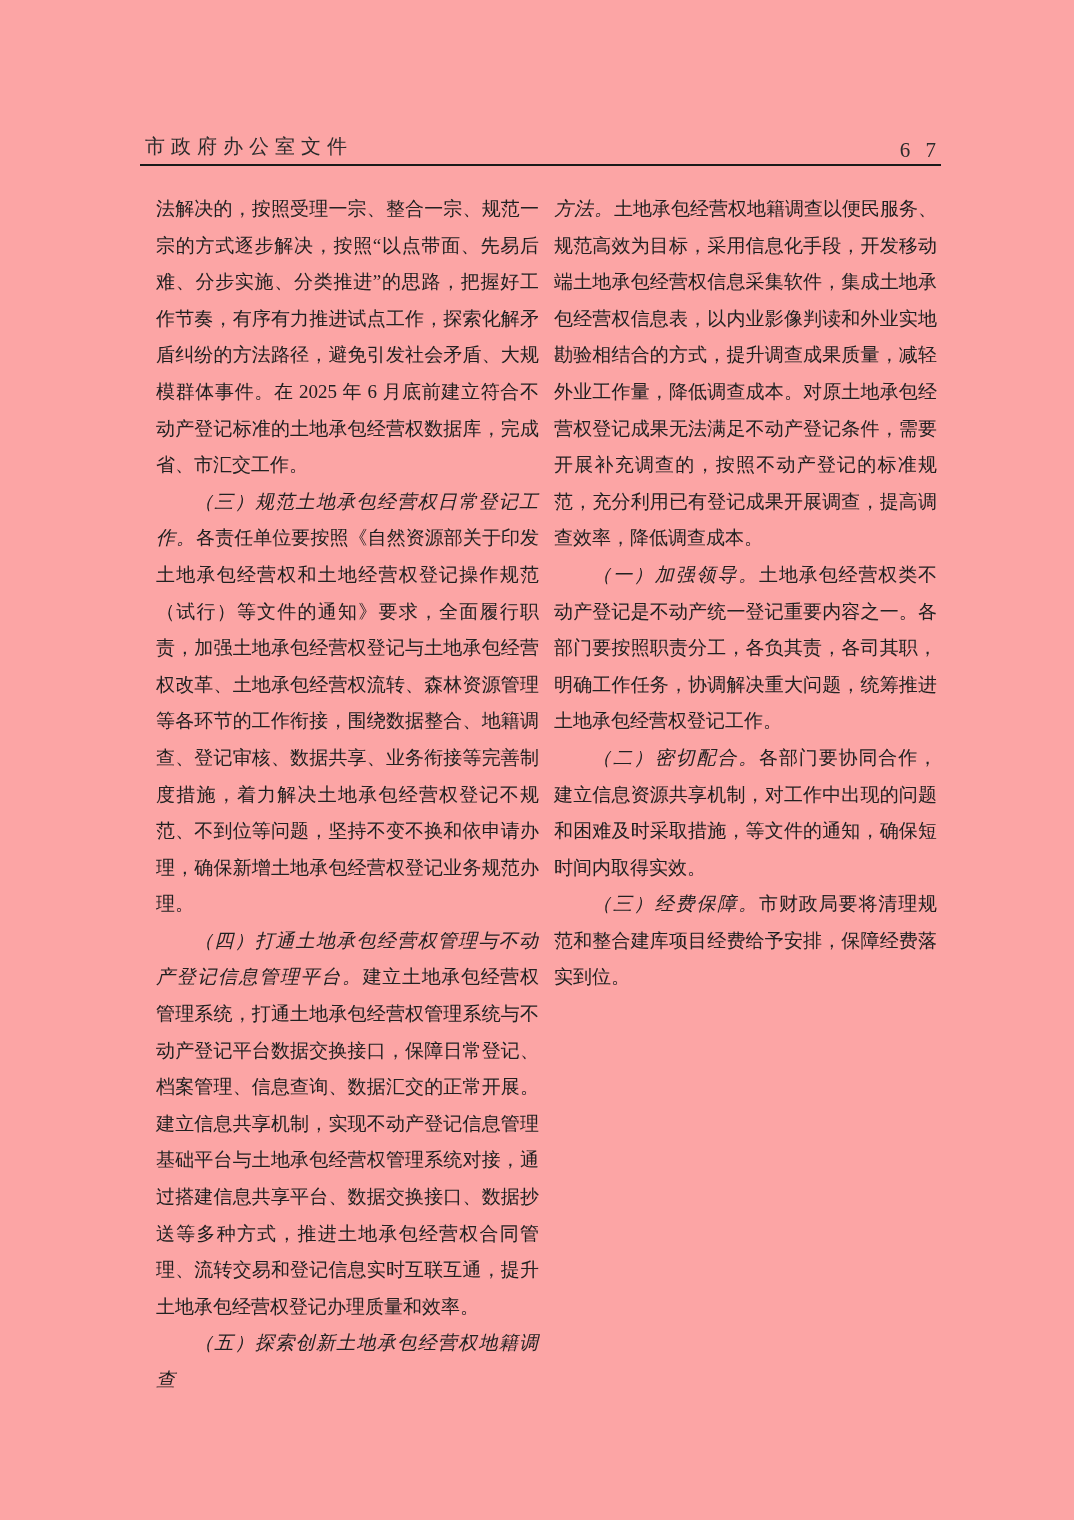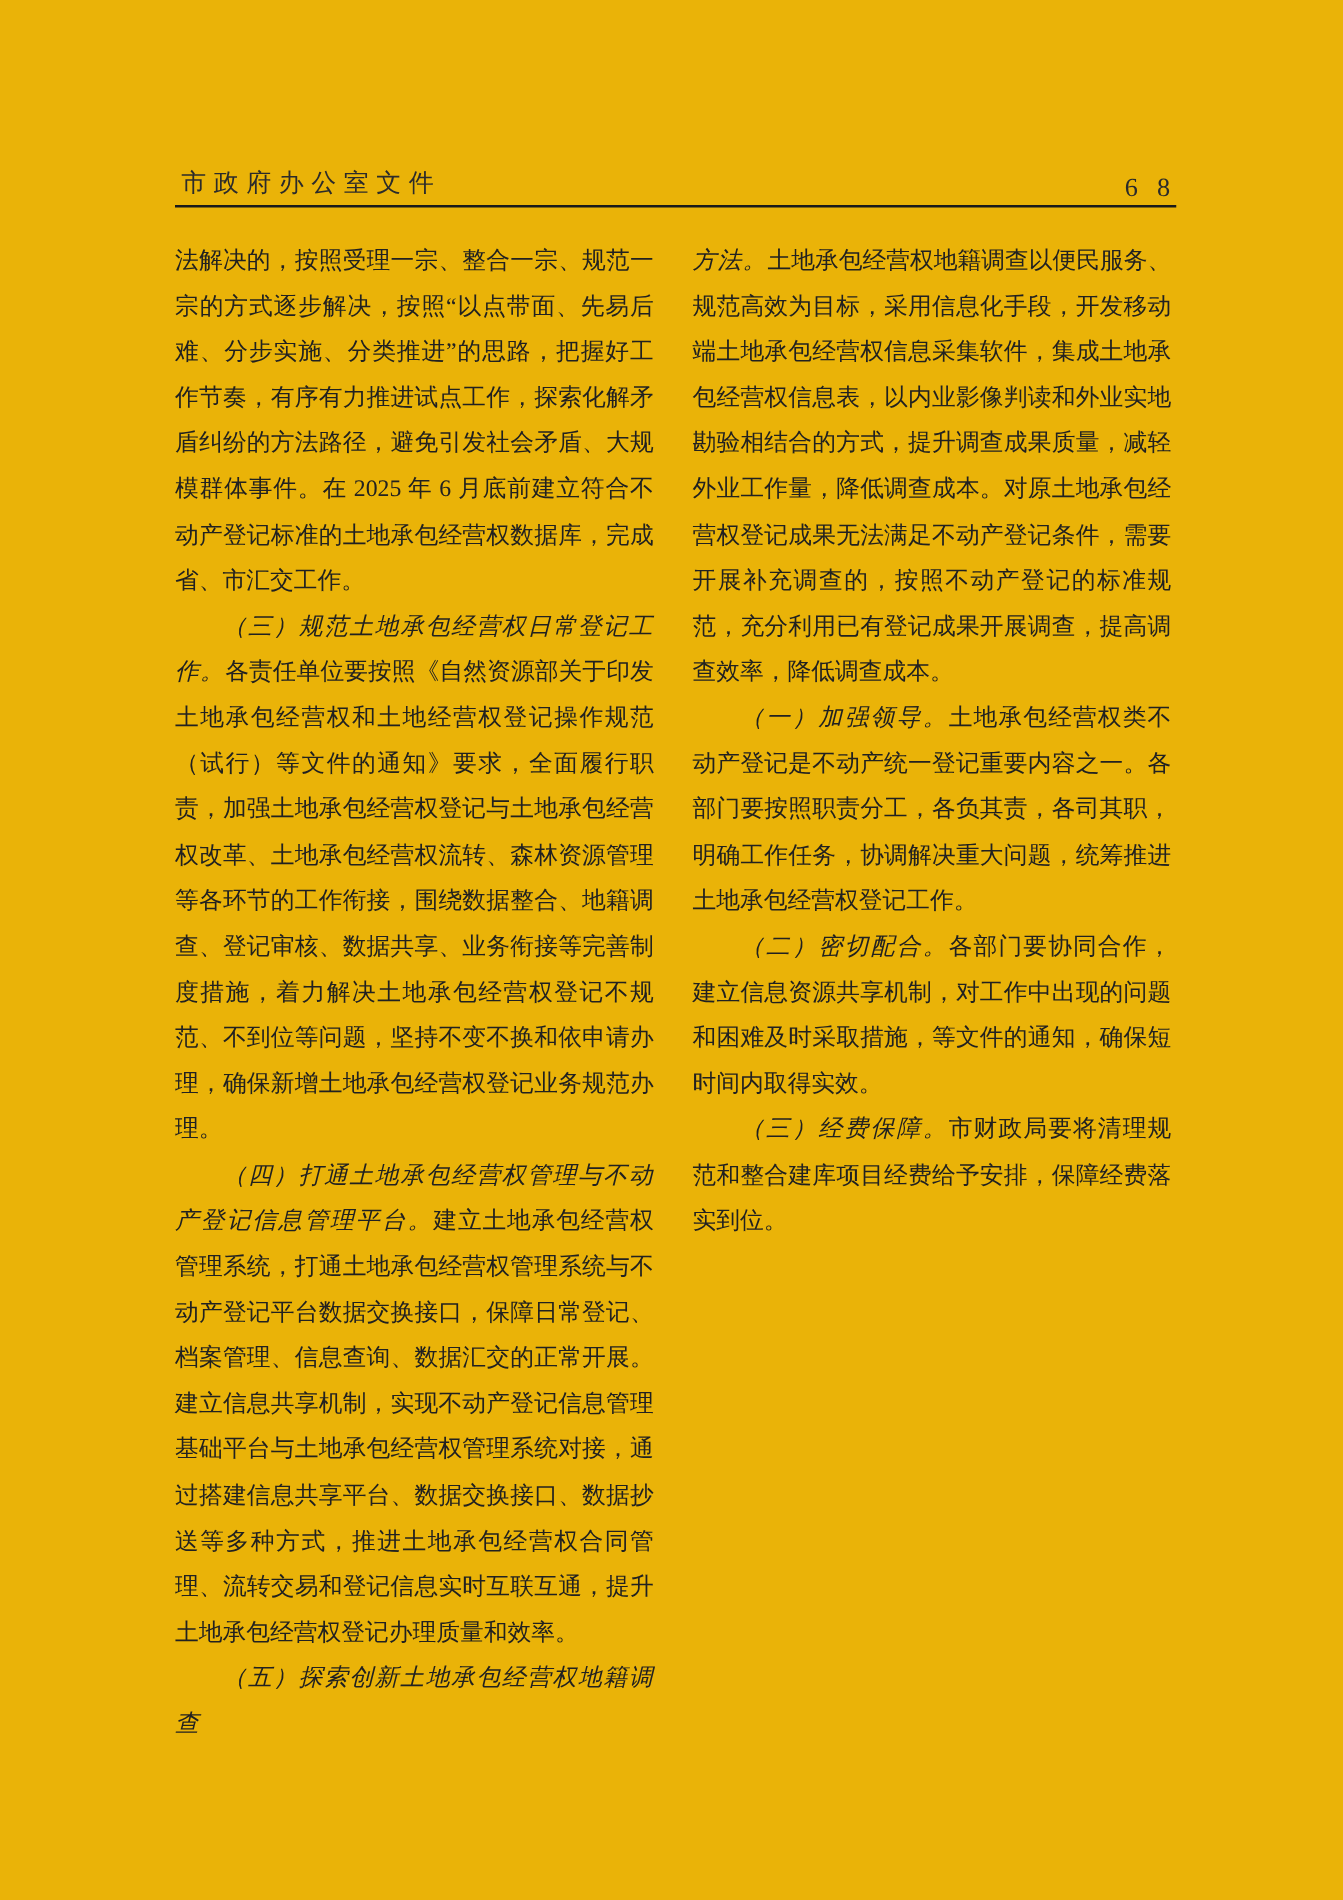--- a/index.html
+++ b/index.html
@@ -4,21 +4,21 @@
 <style>
   html, body {
     margin: 0;
     padding: 0;
     background: #e8e8e8;
   }
   .page {
     position: relative;
     width: 1074px;
     height: 1520px;
-    background: #eab308;
+    background: #fca5a5;
     overflow: hidden;
     font-family: "Liberation Serif", "DejaVu Serif", serif;
     color: #222222;
   }
   .header-title {
     position: absolute;
     left: 145px;
     top: 133px;
     font-size: 20px;
     letter-spacing: 6px;
@@ -44,21 +44,21 @@
   }
   .column {
     position: absolute;
     top: 191px;
     width: 383px;
     font-size: 19px;
     line-height: 36.6px;
     text-align: justify;
     color: #212121;
   }
-  .col-left  { left: 140px; }
+  .col-left  { left: 156px; }
   .col-right { left: 554px; }
   .para {
     margin: 0;
     padding: 0;
     text-indent: 2em;
   }
   .para.no-indent { text-indent: 0; }
   .kai {
     font-style: italic;
     letter-spacing: 1px;
@@ -72,21 +72,21 @@
     font-size: 20px;
     color: #1b1b1b;
   }
 </style>
 </head>
 <body>
 
 <div class="page">
 
   <div class="header-title">市政府办公室文件</div>
-  <div class="page-number">6 8</div>
+  <div class="page-number">6 7</div>
   <div class="header-rule"></div>
 
   <div class="column col-left">
     <p class="para no-indent"><span>法解决的，按照受理一宗、整合一宗、规范一宗的方式逐步解决，按照“以点带面、先易后难、分步实施、分类推进”的思路，把握好工作节奏，有序有力推进试点工作，探索化解矛盾纠纷的方法路径，避免引发社会矛盾、大规模群体事件。在 2025 年 6 月底前建立符合不动产登记标准的土地承包经营权数据库，完成省、市汇交工作。</span></p>
     <p class="para"><span class="kai">（三）规范土地承包经营权日常登记工作。</span><span>各责任单位要按照《自然资源部关于印发土地承包经营权和土地经营权登记操作规范（试行）等文件的通知》要求，全面履行职责，加强土地承包经营权登记与土地承包经营权改革、土地承包经营权流转、森林资源管理等各环节的工作衔接，围绕数据整合、地籍调查、登记审核、数据共享、业务衔接等完善制度措施，着力解决土地承包经营权登记不规范、不到位等问题，坚持不变不换和依申请办理，确保新增土地承包经营权登记业务规范办理。</span></p>
     <p class="para"><span class="kai">（四）打通土地承包经营权管理与不动产登记信息管理平台。</span><span>建立土地承包经营权管理系统，打通土地承包经营权管理系统与不动产登记平台数据交换接口，保障日常登记、档案管理、信息查询、数据汇交的正常开展。建立信息共享机制，实现不动产登记信息管理基础平台与土地承包经营权管理系统对接，通过搭建信息共享平台、数据交换接口、数据抄送等多种方式，推进土地承包经营权合同管理、流转交易和登记信息实时互联互通，提升土地承包经营权登记办理质量和效率。</span></p>
     <p class="para"><span class="kai">（五）探索创新土地承包经营权地籍调查</span></p>
   </div>
 
   <div class="column col-right">

